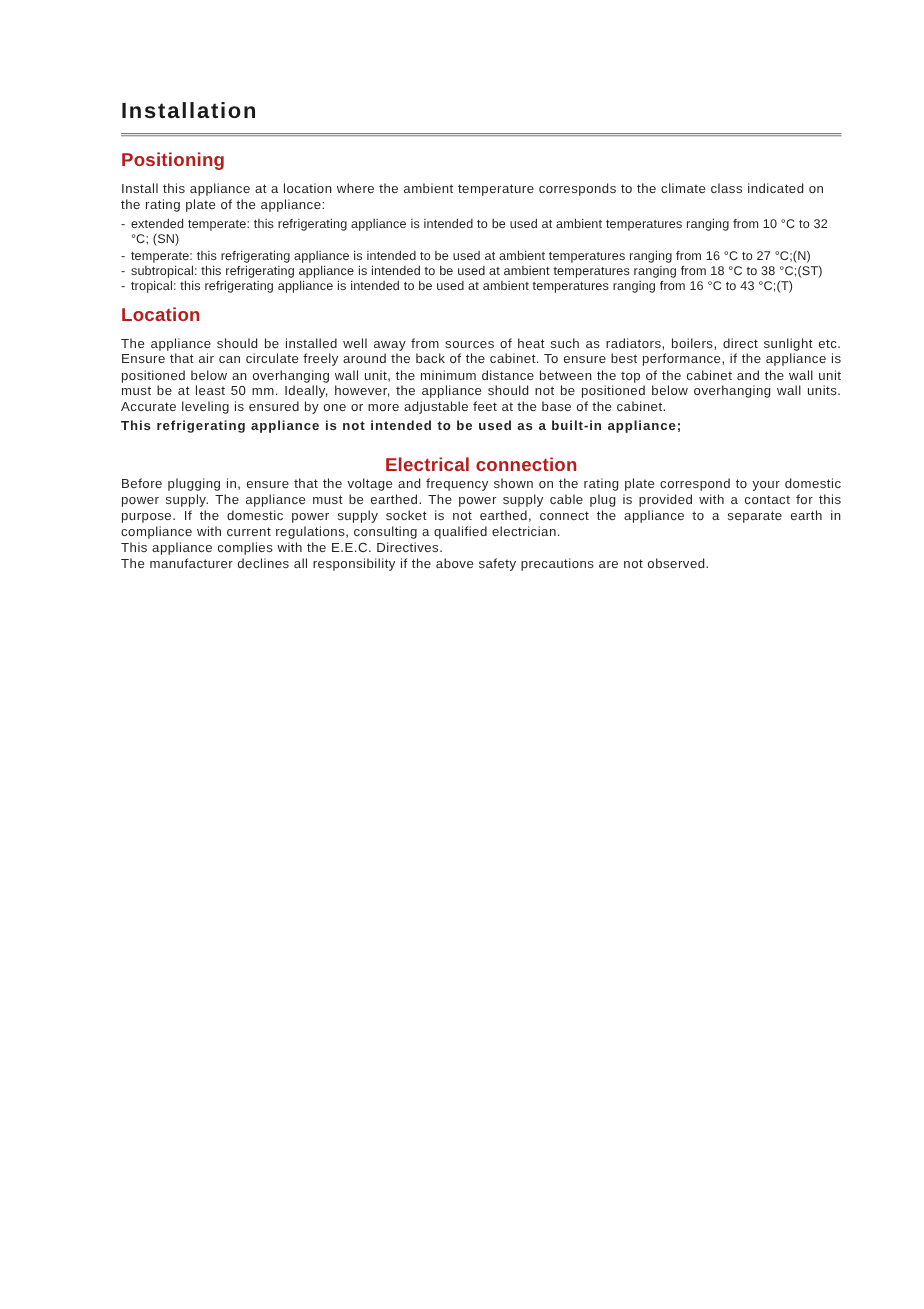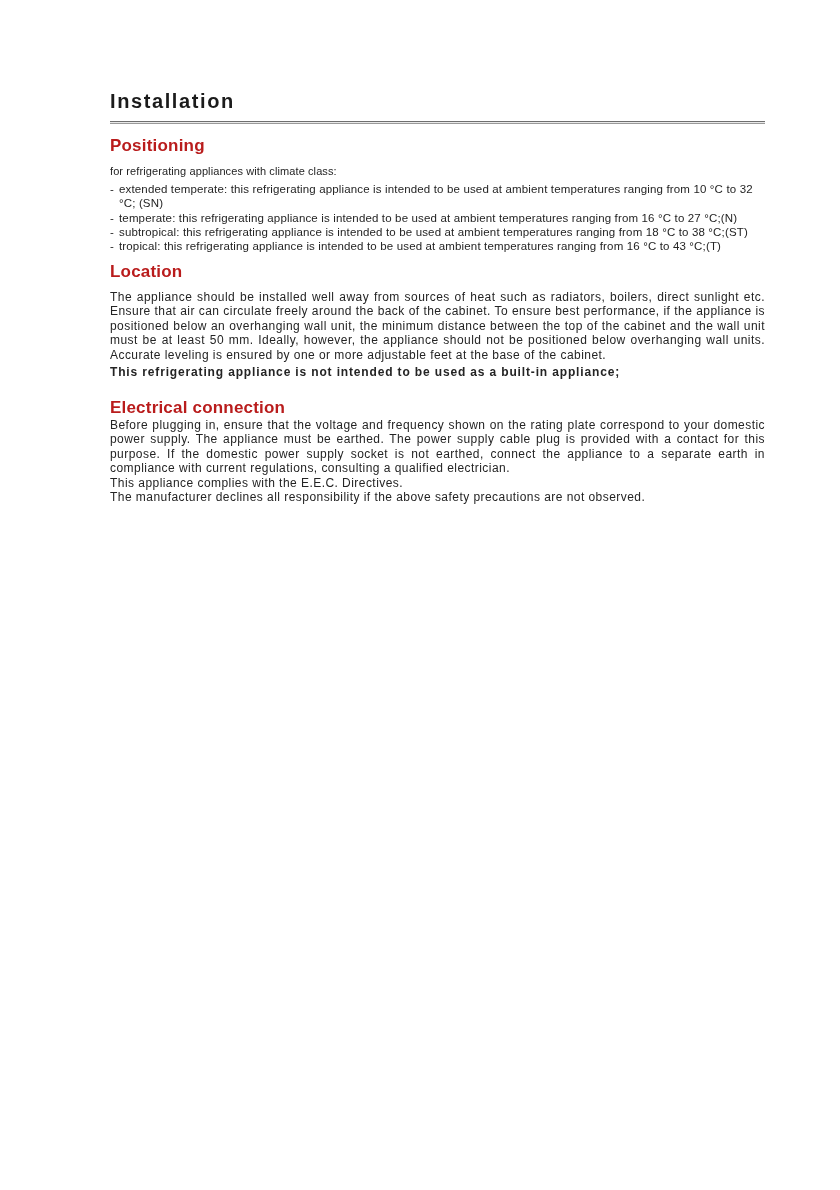--- a/index.html
+++ b/index.html
@@ -37,21 +37,21 @@
   .section-heading {
     font-size: 17px;
     font-weight: bold;
     letter-spacing: 0.2px;
     color: #b91c1c;
     margin: 0;
     line-height: 1.25;
   }
   .heading-positioning { margin-top: 11px; }
   .heading-location { margin-top: 8px; }
-  .heading-electrical { margin-top: 17px; }
+  .heading-electrical { margin-top: 17px; text-align: center; }
   .body-text {
     font-size: 12px;
     line-height: 14.5px;
     letter-spacing: 0.45px;
     color: #242424;
     margin: 0;
   }
   .intro-para { margin-top: 8px; }
   .justified { text-align: justify; }
   .list-intro {
@@ -102,22 +102,22 @@
 </head>
 <body>
 
 <div class="page">
   <div class="content">
 
     <h1 class="doc-title">Installation</h1>
     <div class="title-rule"></div>
 
     <h2 class="section-heading heading-positioning">Positioning</h2>
+    <p class="body-text intro-para">Install this appliance at a location where the ambient temperature corresponds to the climate class indicated on the rating plate of the appliance:</p>
 
-    <div class="list-intro">for refrigerating appliances with climate class:</div>
 
     <div class="climate-list">
       <div class="climate-item">
         <span class="dash">-</span>
         <span>extended temperate: this refrigerating appliance is intended to be used at ambient temperatures ranging from 10 °C to 32 °C; (SN)</span>
       </div>
       <div class="climate-item">
         <span class="dash">-</span>
         <span>temperate: this refrigerating appliance is intended to be used at ambient temperatures ranging from 16 °C to 27 °C;(N)</span>
       </div>

